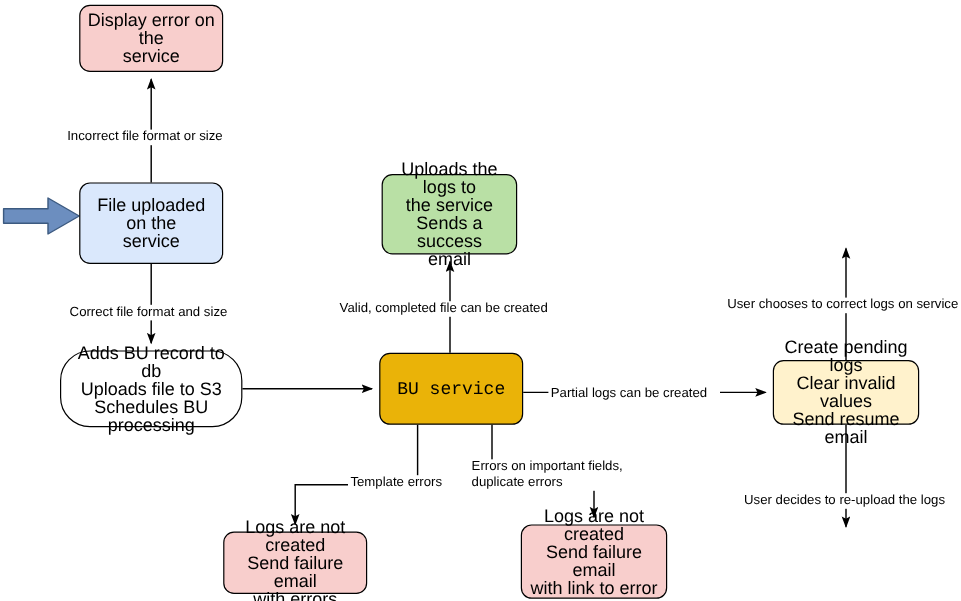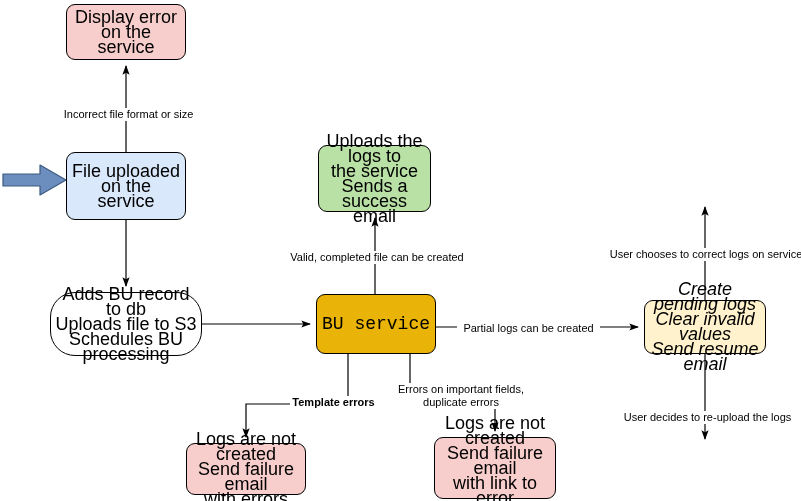--- a/index.html
+++ b/index.html
@@ -25,33 +25,32 @@
   }
   .node {
     position: absolute;
     box-sizing: border-box;
     border: 1px solid #000000;
     border-radius: 9px;
     display: flex;
     align-items: center;
     justify-content: center;
     text-align: center;
-    font-size: 18px;
+    font-size: 15px;
     line-height: 15px;
     color: #000000;
     background: #ffffff;
     white-space: pre-line;
     padding: 2px 4px;
   }
   .edge-label {
     position: absolute;
     font-size: 11px;
     line-height: 13px;
     color: #000000;
-    text-align: center;
     background: #ffffff;
     white-space: pre-line;
     padding: 0 2px;
   }
 </style>
 </head>
 <body>
 
 <div id="canvas">
 
@@ -115,43 +114,44 @@
 Schedules BU processing</div>
 
   <div class="node" style="left:318px; top:145px; width:113px; height:67px; background:#b9e0a5;">Uploads the logs to
 the service
 Sends a success
 email</div>
 
   <div class="node" style="left:316px; top:294px; width:120px; height:60px; background:#eab308;font-family:Liberation Mono, monospace;">BU service</div>
 
 
-  <div class="node" style="left:644px; top:300px; width:122px; height:54px; background:#fff2cc;font-style:italic;">Create pending logs
+  <div class="node" style="left:644px; top:300px; width:122px; height:54px; background:#fff2cc;">Create pending logs
 Clear invalid values
 Send resume email</div>
 
   <div class="node" style="left:186px; top:443px; width:120px; height:52px; background:#f8cecc;">Logs are not created
 Send failure email
 with errors</div>
 
   <div class="node" style="left:434px; top:437px; width:122px; height:62px; background:#f8cecc;">Logs are not created
 Send failure email
 with link to error
 summary</div>
 
 
   <div class="edge-label" style="left:54px; top:108px; width:145px;">Incorrect file format or size</div>
 
+  <div class="edge-label" style="left:56px; top:254px; width:143px;">Correct file format and size</div>
 
   <div class="edge-label" style="left:281px; top:251px; width:188px;">Valid, completed file can be created</div>
 
   <div class="edge-label" style="left:457px; top:322px; width:139px;">Partial logs can be created</div>
 
   <div class="edge-label" style="left:604px; top:248px; width:200px;">User chooses to correct logs on service</div>
 
-  <div class="edge-label" style="left:290px; top:396px; width:83px;font-weight:bold;">Template errors</div>
+  <div class="edge-label" style="left:290px; top:396px; width:83px;">Template errors</div>
 
   <div class="edge-label" style="left:391px; top:383px; width:136px;">Errors on important fields,
 duplicate errors</div>
 
   <div class="edge-label" style="left:618px; top:411px; width:175px;">User decides to re-upload the logs</div>
 
 </div>
 
 </body></html>

